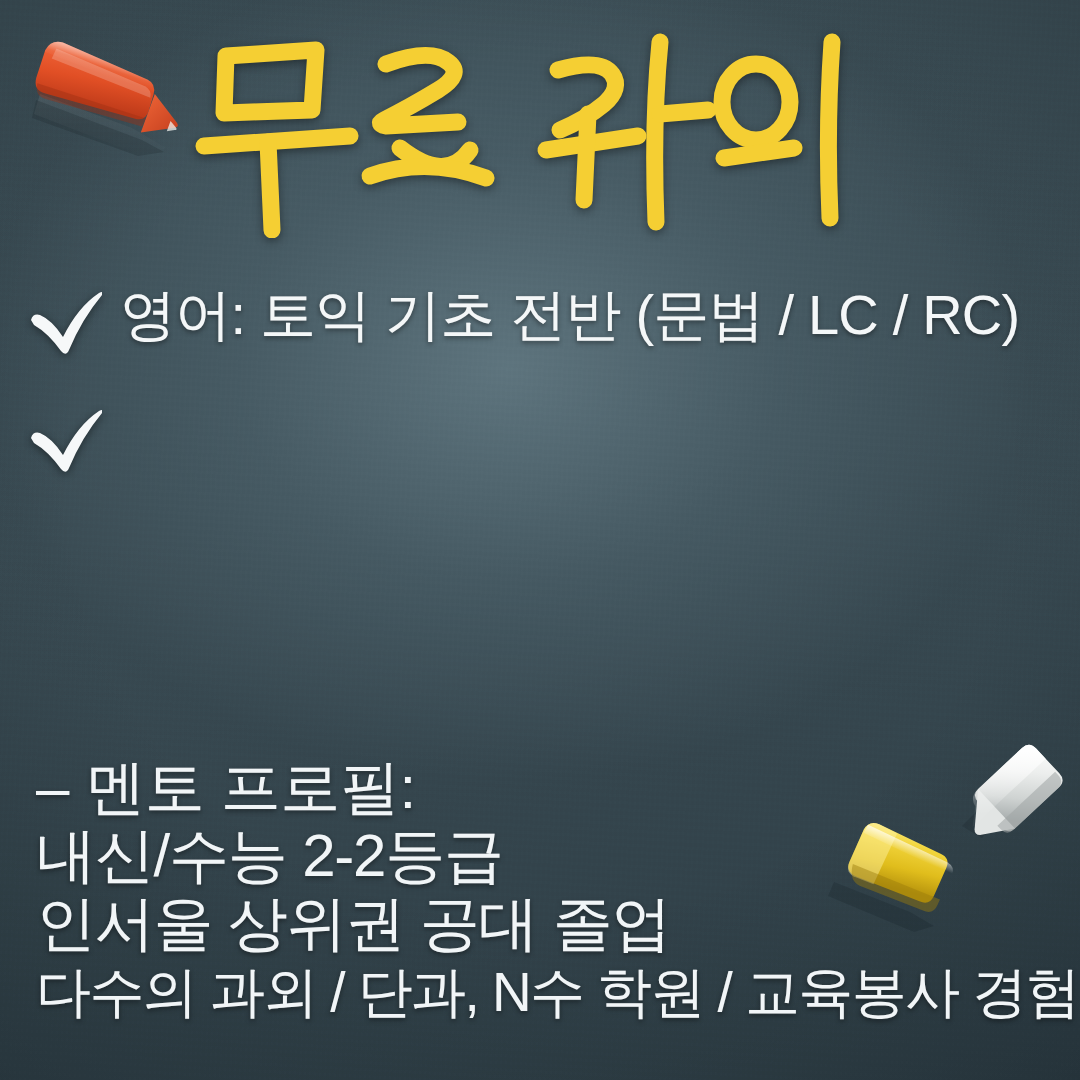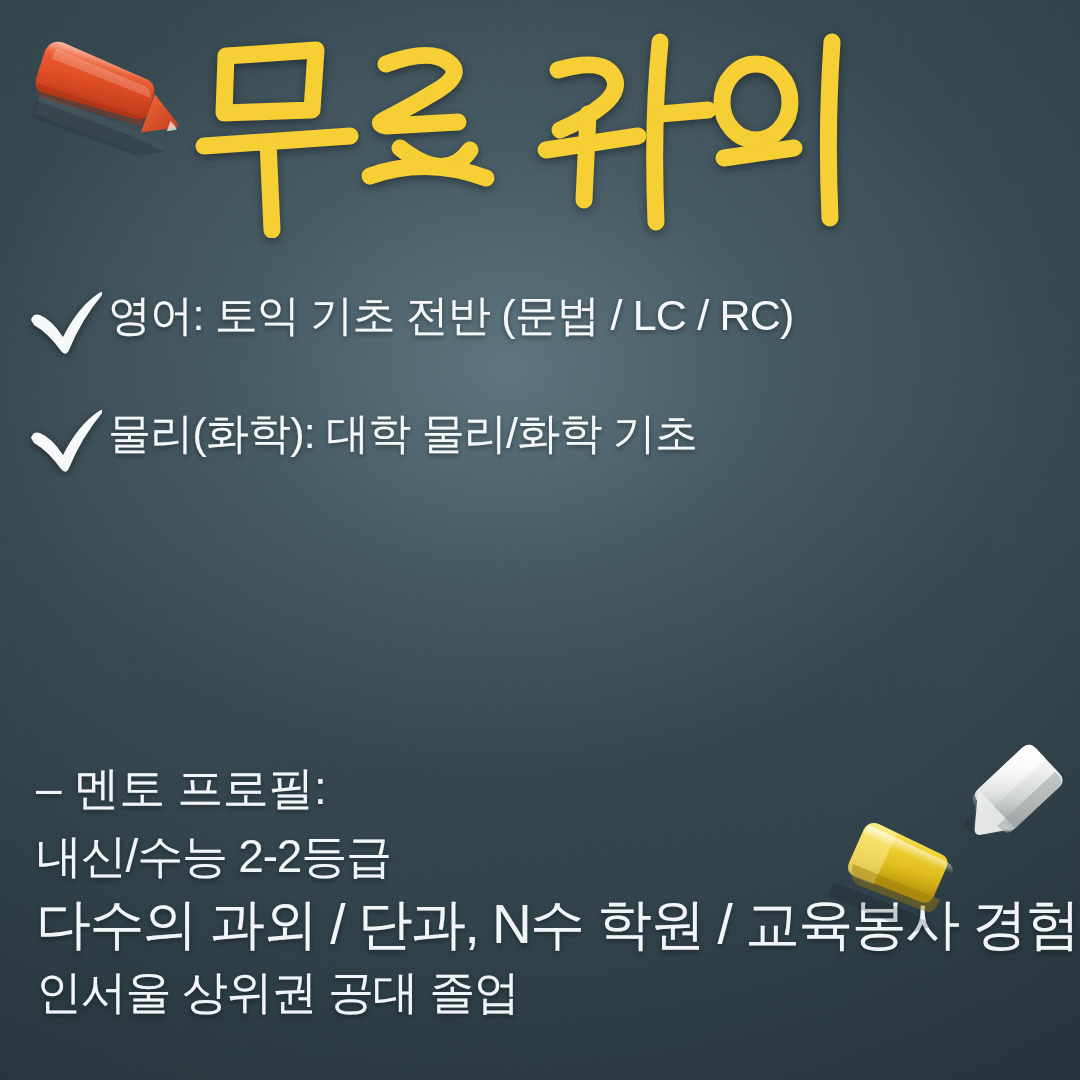--- a/index.html
+++ b/index.html
@@ -88,40 +88,40 @@
     align-items: flex-start;
   }
   .check-icon {
     flex: 0 0 auto;
     width: 78px;
     height: 78px;
     margin-top: 2px;
     filter: drop-shadow(0 2px 4px rgba(0,0,0,0.45));
   }
   .bullet-text {
-    font-size: 43px;
+    font-size: 56px;
     line-height: 78px;
     color: #f4f7f8;
     letter-spacing: -0.8px;
     white-space: nowrap;
-    margin-left: 6px;
+    margin-left: 18px;
     text-shadow:
       0 2px 5px rgba(0,0,0,0.45),
       0 0 1px rgba(255,255,255,0.35);
   }
 
   
   .profile {
     position: absolute;
     left: 36px;
     top: 754px;
     width: 1030px;
   }
   .profile-line {
-    font-size: 46px;
+    font-size: 60px;
     line-height: 68px;
     color: #f1f5f7;
     letter-spacing: -1.2px;
     white-space: nowrap;
     text-shadow:
       0 2px 5px rgba(0,0,0,0.45),
       0 0 1px rgba(255,255,255,0.30);
   }
   .profile-line.heading {
     letter-spacing: -0.4px;
@@ -223,31 +223,30 @@
         <path d="M7 42 q2 -7 9 -5 q12 5 23 22 q15 -30 36 -44 q5 -3 3 2 q-20 24 -33 55 q-3 7 -8 1 q-13 -18 -27 -26 Z" fill="#f6f8f9"></path>
       </svg>
       <span class="bullet-text">영어: 토익 기초 전반 (문법 / LC / RC)</span>
     </div>
 
 
     <div class="bullet-row">
       <svg class="check-icon" viewBox="0 0 78 78">
         <path d="M7 42 q2 -7 9 -5 q12 5 23 22 q15 -30 36 -44 q5 -3 3 2 q-20 24 -33 55 q-3 7 -8 1 q-13 -18 -27 -26 Z" fill="#f6f8f9"></path>
       </svg>
-      <span class="bullet-text">물리(화학): 대학 물리/화학 기초</span>
     </div>
 
 
   </div>
 
   <div class="profile">
     <div class="profile-line heading">– 멘토 프로필:</div>
     <div class="profile-line">내신/수능 2-2등급</div>
+    <div class="profile-line">인서울 상위권 공대 졸업</div>
     <div class="profile-line wide">다수의 과외 / 단과, N수 학원 / 교육봉사 경험</div>
-    <div class="profile-line">인서울 상위권 공대 졸업</div>
   </div>
 
   <div class="crayon crayon-white">
     <svg viewBox="0 0 130 140" width="130" height="140">
       <defs>
         <linearGradient id="whBody" x1="0" y1="0" x2="0.6" y2="1">
           <stop offset="0%" stop-color="#ffffff"></stop>
           <stop offset="38%" stop-color="#eceeed"></stop>
           <stop offset="72%" stop-color="#cfd3d2"></stop>
           <stop offset="100%" stop-color="#a8aeae"></stop>

